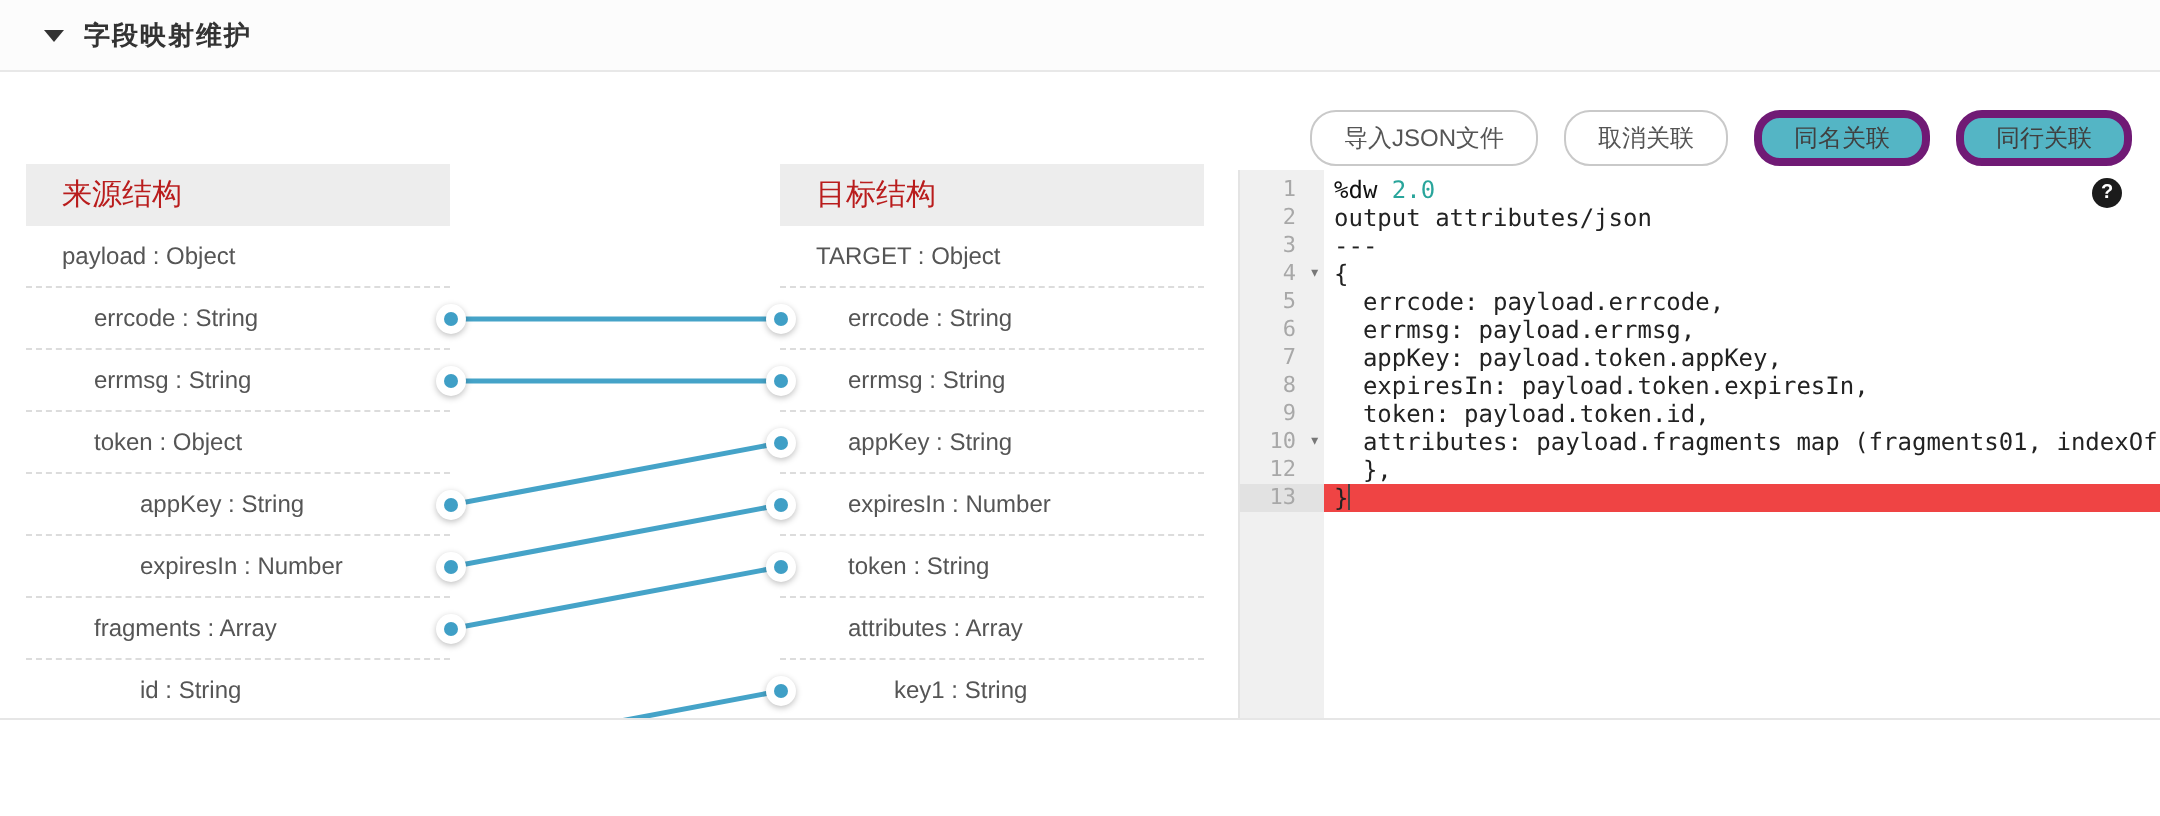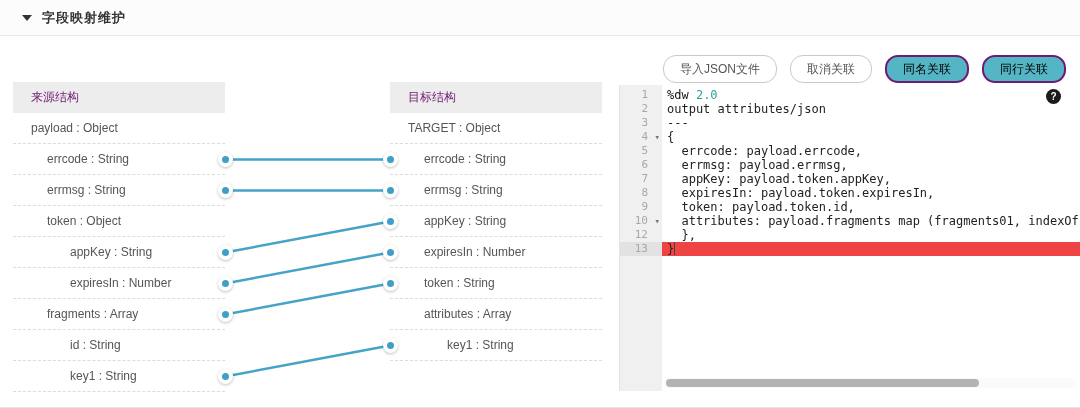--- a/index.html
+++ b/index.html
@@ -1,34 +1,34 @@
 <!DOCTYPE html>
 <html><head>
 <meta charset="utf-8">
 <style>
   * { margin:0; padding:0; box-sizing:border-box; }
   html,body { background:#fff; }
   body { font-family:"Liberation Sans","DejaVu Sans",sans-serif; }
-  .page { position:relative; width:1080px; height:408px; background:#fff; overflow:hidden; border-bottom:1px solid #e6e6e6; }
+  .page { position:relative; width:1080px; height:360px; background:#fff; overflow:hidden; border-bottom:1px solid #e6e6e6; }
 
   
   .top-bar { position:absolute; left:0; top:0; width:1080px; height:36px; background:#fcfcfc; border-bottom:1px solid #e8e8e8; display:flex; align-items:center; }
   .collapse-toggle { display:flex; align-items:center; gap:10px; padding-left:22px; cursor:pointer; }
   .tri-down { width:0; height:0; border-left:5px solid transparent; border-right:5px solid transparent; border-top:6px solid #333; }
   .section-title { font-size:13px; font-weight:bold; color:#333; letter-spacing:1px; }
 
   
   .toolbar { position:absolute; top:55px; right:14px; display:flex; gap:13px; }
   .btn { height:28px; padding:0 16px; font-size:12px; border-radius:13px; display:flex; align-items:center; justify-content:center; cursor:pointer; white-space:nowrap; }
   .btn.outline { background:#fff; border:1px solid #c9c9c9; color:#555; }
-  .btn.primary { background:#54b5c5; border:2px solid #701a75; color:#000000; }
+  .btn.primary { background:#54b5c5; border:4px solid #701a75; color:#404040; }
 
   
   .panel { position:absolute; width:212px; background:#fff; }
-  .panel-header { height:31px; background:#ededed; display:flex; align-items:center; padding-left:18px; font-size:12px; color:#701a75; }
+  .panel-header { height:31px; background:#ededed; display:flex; align-items:center; padding-left:18px; font-size:15px; color:#b91c1c; }
   .rows { position:relative; }
   .row { position:relative; height:31px; display:flex; align-items:center; border-bottom:1px dashed #dcdcdc; background:#fff; cursor:pointer; }
   .row .row-label { font-size:12px; color:#555; white-space:nowrap; }
   .row.lvl0 .row-label { padding-left:18px; }
   .row.lvl1 .row-label { padding-left:34px; }
   .row.lvl2 .row-label { padding-left:57px; }
 
   
   .wires-svg { position:absolute; left:0; top:0; width:1080px; height:408px; pointer-events:none; }
   .wires-svg line { stroke:#45a3c8; stroke-width:2.5; }

